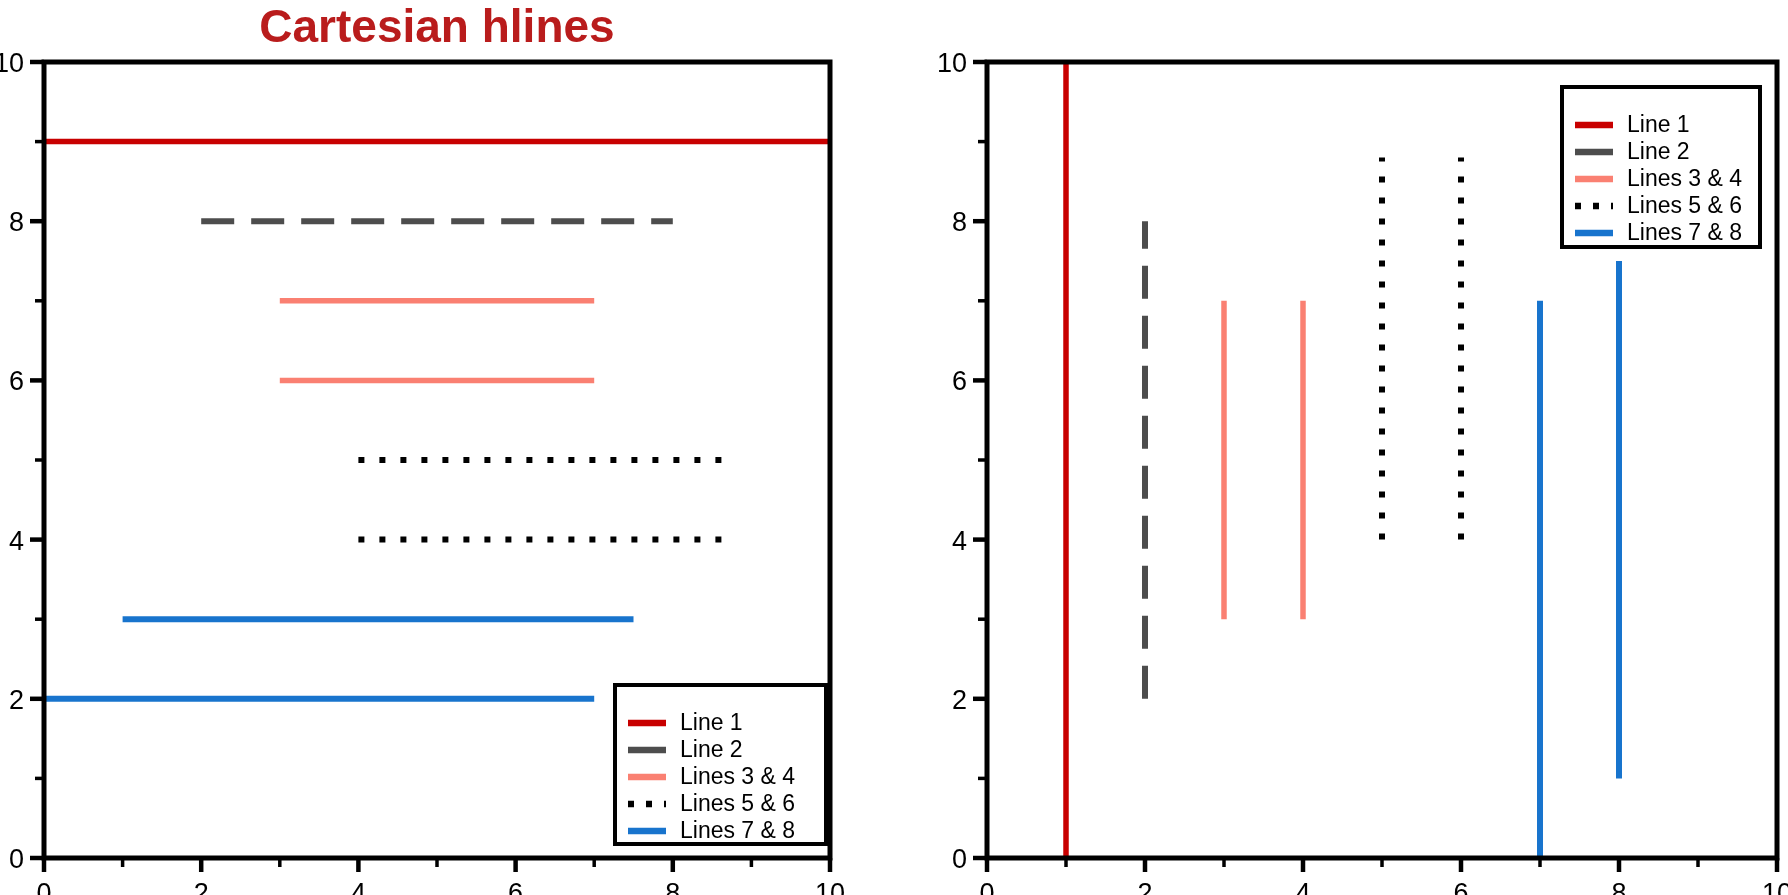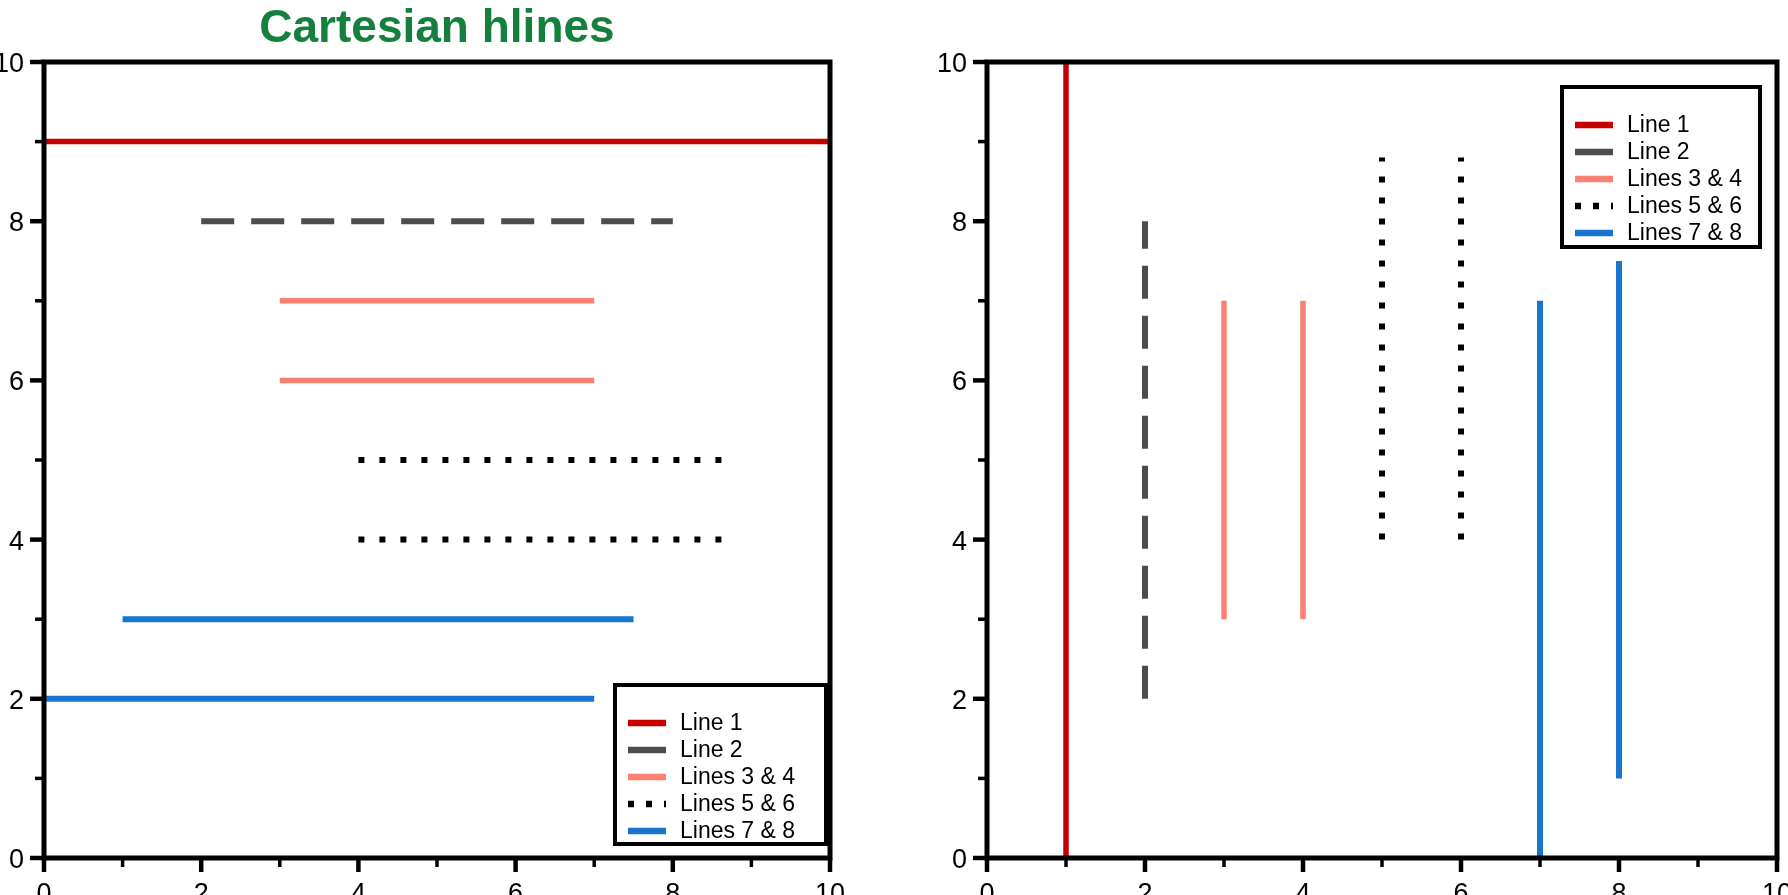--- a/index.html
+++ b/index.html
@@ -2,21 +2,21 @@
 <html><head>
 <meta charset="utf-8">
 <style>
   html,body{margin:0;padding:0;background:#ffffff;}
   #page{position:relative;width:1788px;height:895px;background:#ffffff;overflow:hidden;
         font-family:"Liberation Sans",sans-serif;}
   svg.plot-svg{position:absolute;top:0;height:895px;width:894px;}
   #hlines-svg{left:0;}
   #vlines-svg{left:894px;}
   .figure-title{position:absolute;top:0px;height:52px;text-align:center;
-    font-size:46px;font-weight:bold;color:#15803d;line-height:52px;letter-spacing:0px;}
+    font-size:46px;font-weight:bold;color:#b91c1c;line-height:52px;letter-spacing:0px;}
   #title-left{left:44px;width:786px;}
   #title-right{left:987px;width:790px;}
   .legend{position:absolute;background:#ffffff;border:4px solid #000;box-sizing:border-box;
     display:flex;flex-direction:column;justify-content:space-around;padding:22px 10px;}
   #legend-left{left:613px;top:683px;width:215px;height:163px;}
   #legend-right{left:1560px;top:85px;width:202px;height:164px;}
   .legend-row{display:flex;align-items:center;gap:13px;}
   .legend-row svg{flex:0 0 auto;display:block;}
   .legend-label{font-size:23px;color:#000;white-space:nowrap;}
 </style>

